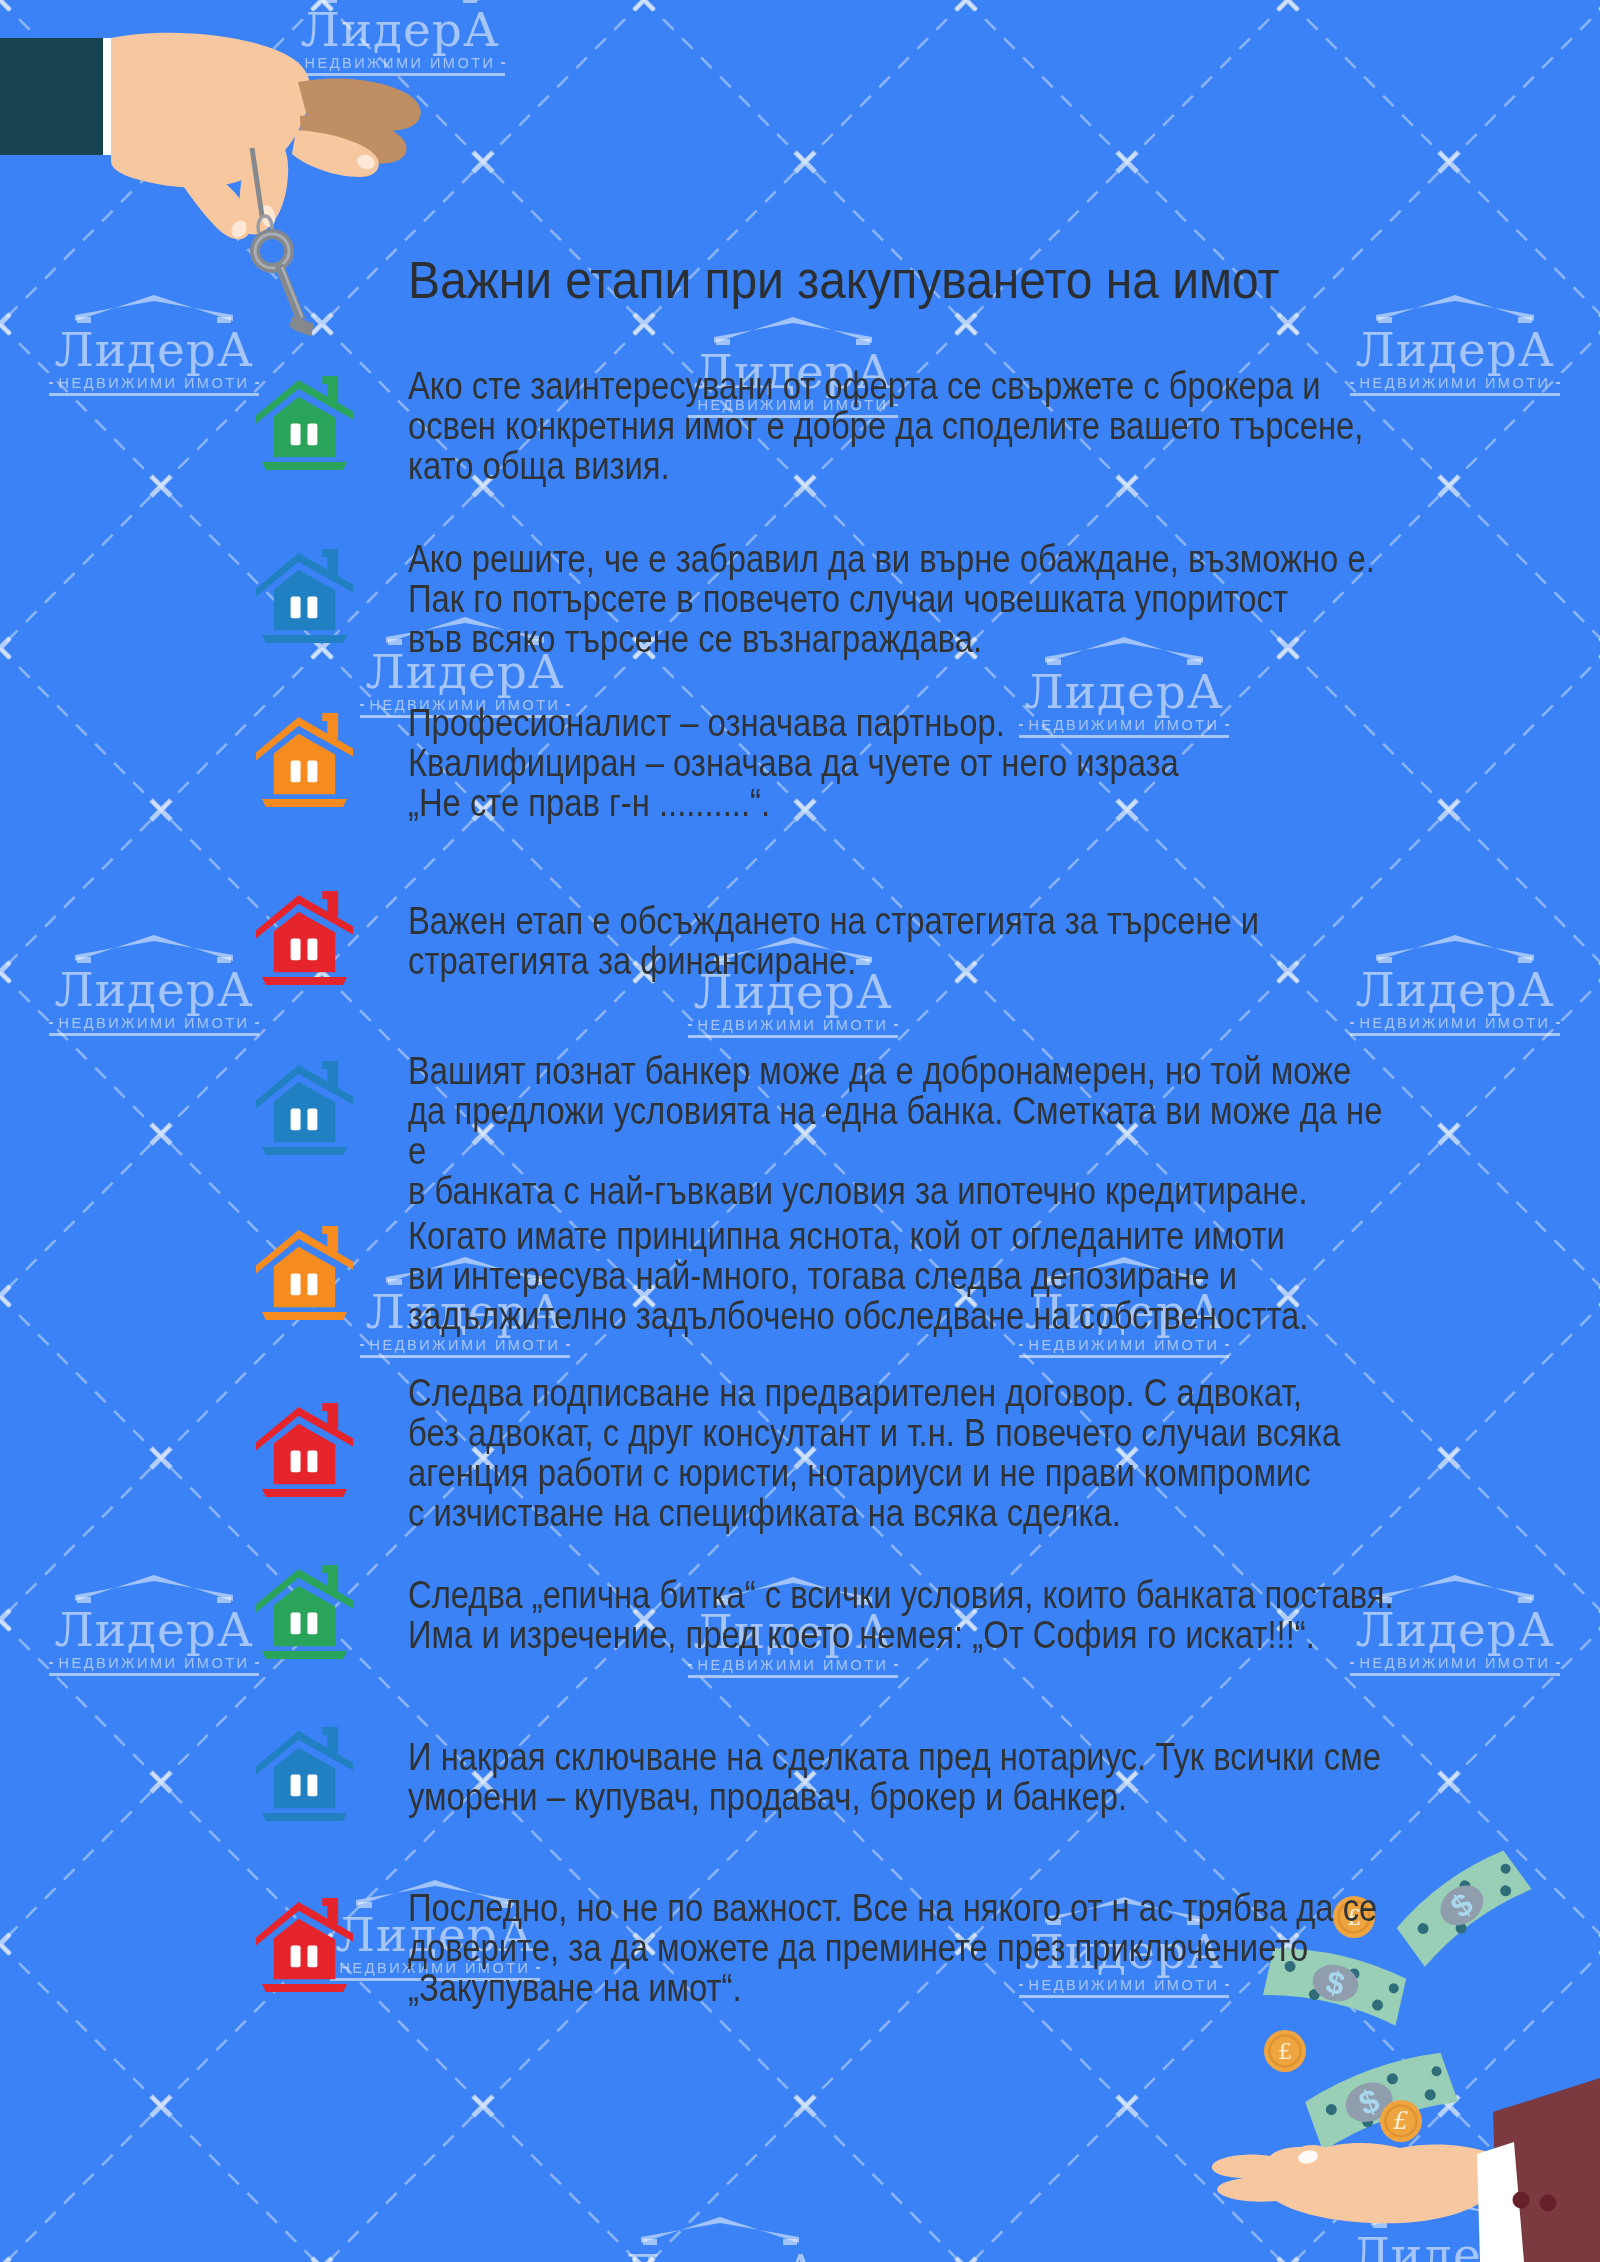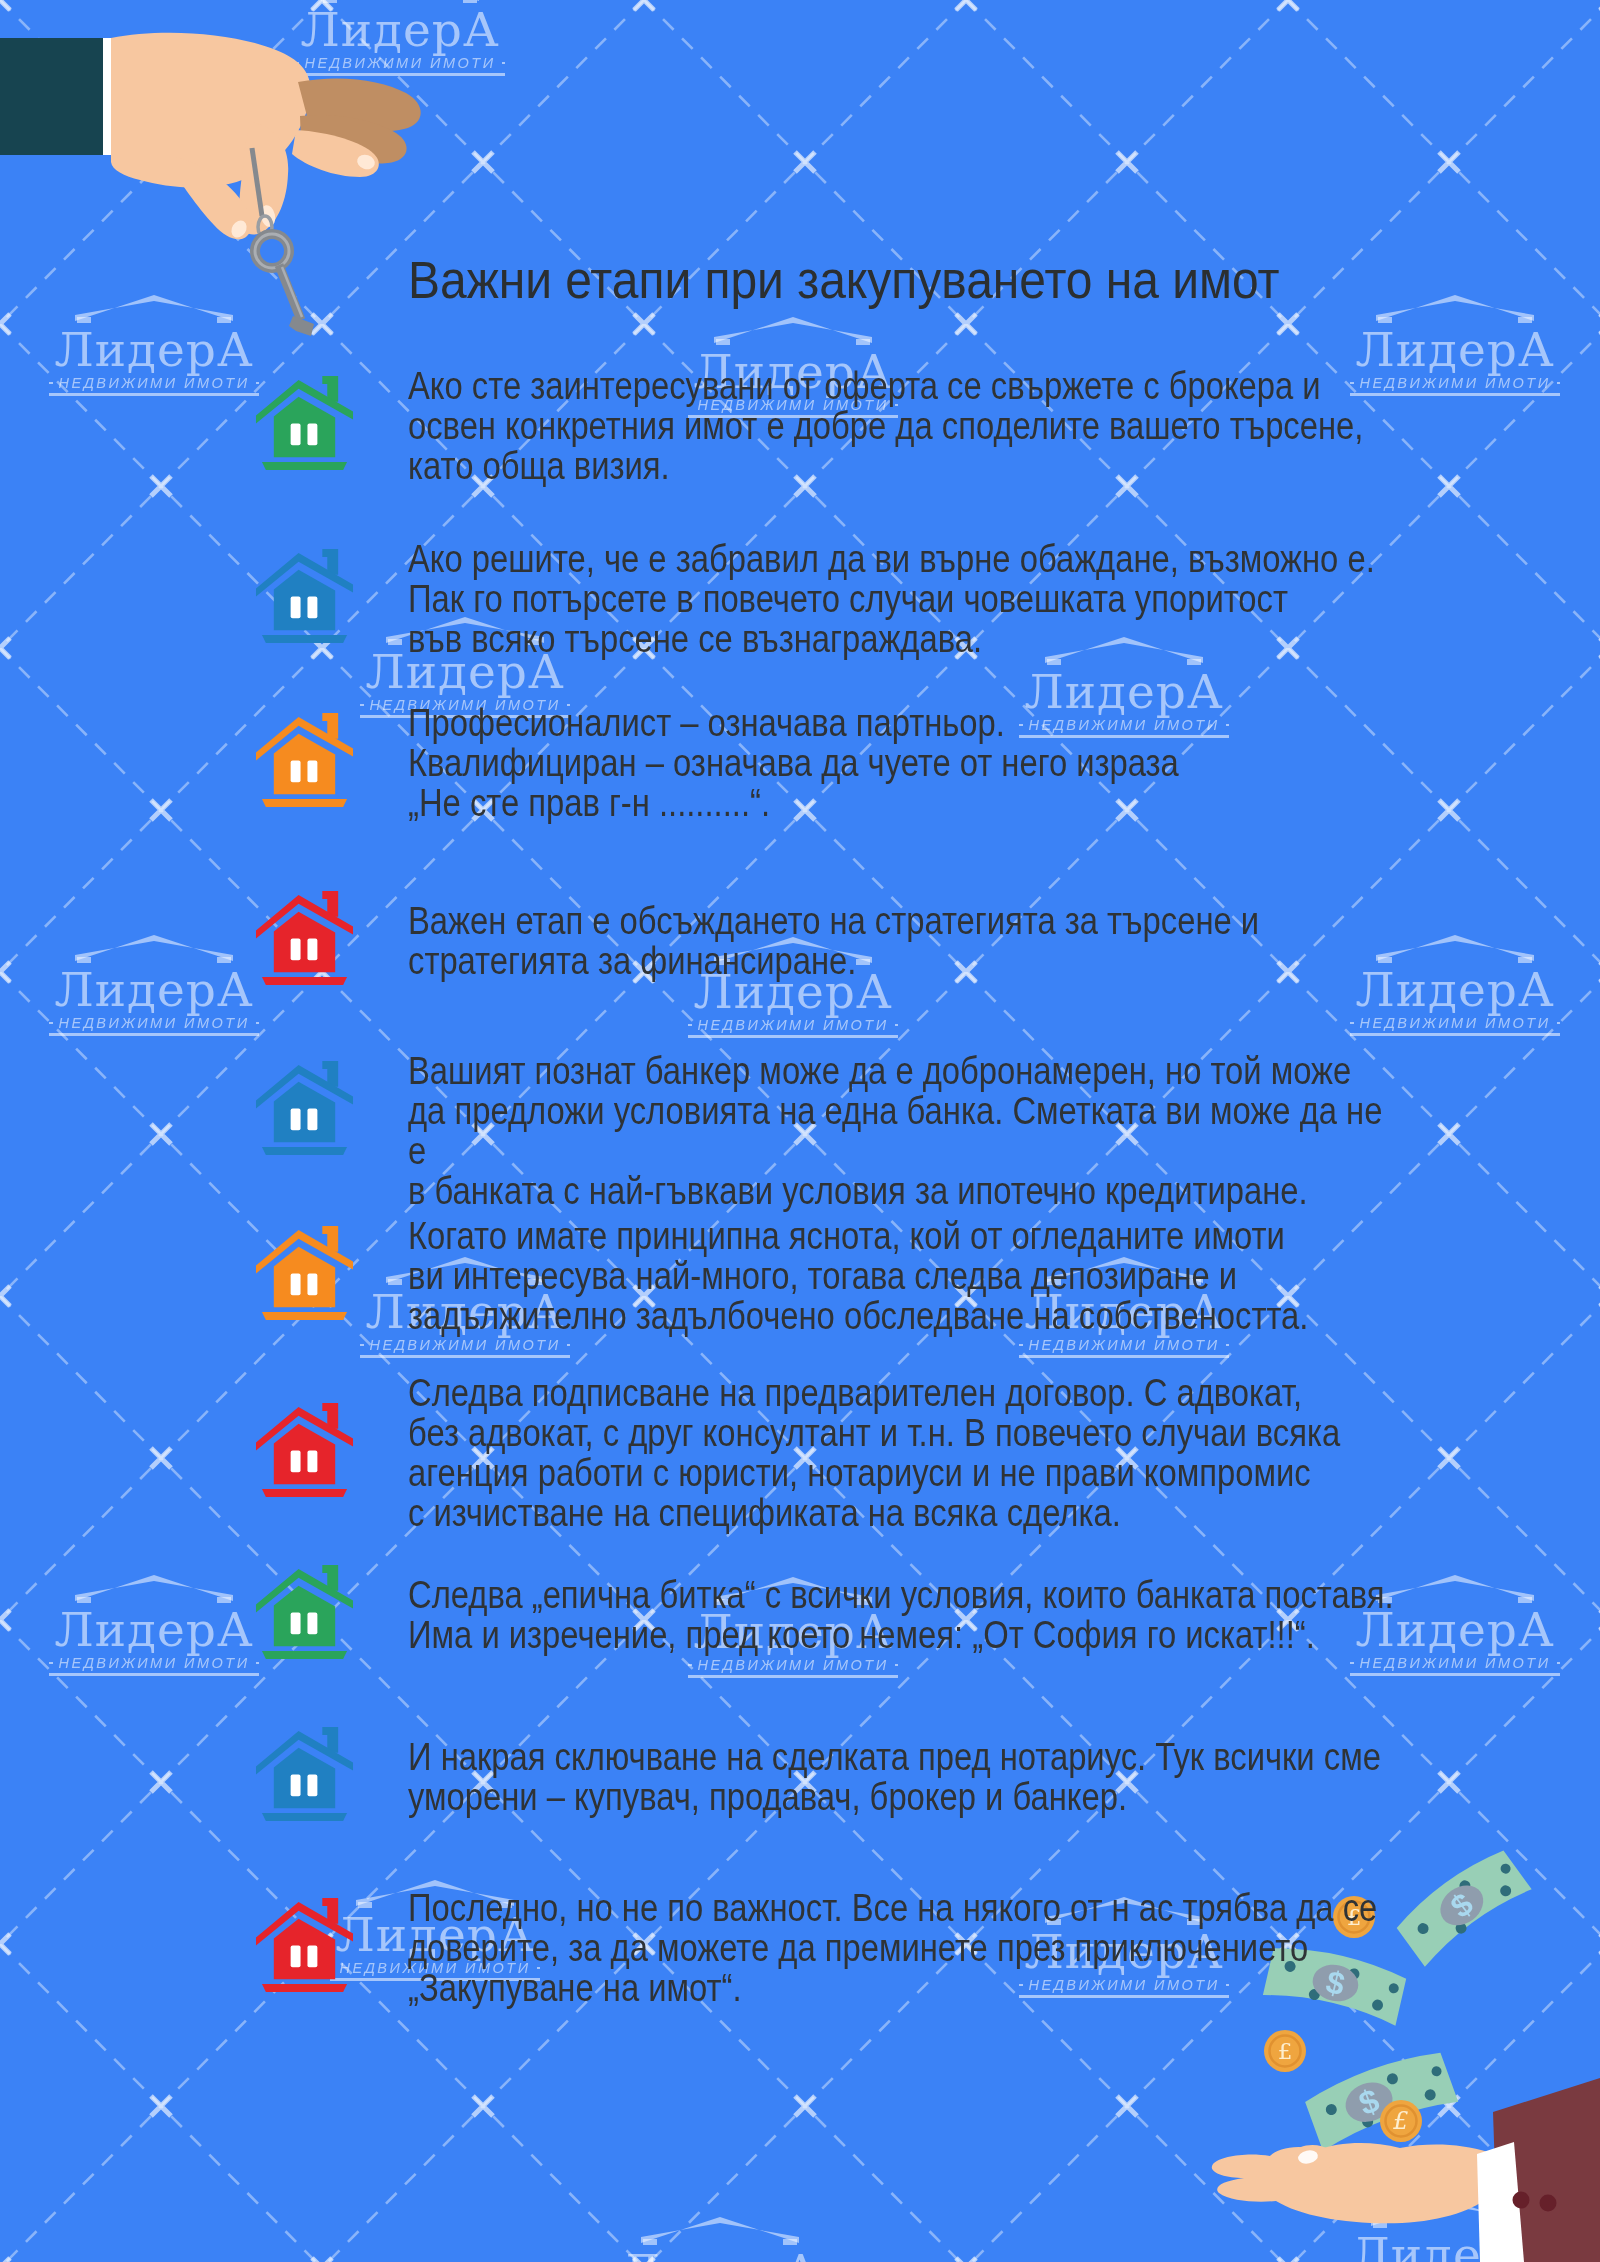--- a/index.html
+++ b/index.html
@@ -16,21 +16,21 @@
     color:rgba(255,255,255,0.55);user-select:none;
   }
   .wm-roof{display:block;margin-bottom:2px;opacity:.95;}
   .wm-brand{
     font-family:"DejaVu Serif","Liberation Serif",serif;
     font-size:47px;line-height:50px;letter-spacing:1px;white-space:nowrap;
   }
   .wm-tag{
     width:100%;display:flex;align-items:center;gap:6px;
     border-bottom:3px solid rgba(255,255,255,0.55);padding-bottom:2px;
-    font-size:14.5px;letter-spacing:2.5px;white-space:nowrap;justify-content:flex-start;font-style:italic;
+    font-size:14.5px;letter-spacing:2.5px;white-space:nowrap;justify-content:flex-start;
   }
   .wm-tag::before,.wm-tag::after{content:"";flex:1;height:2px;background:rgba(255,255,255,0.55);}
   
   .title{
     position:absolute;left:408px;top:250px;z-index:4;margin:0;
     font-size:51px;line-height:61px;font-weight:400;color:#2b2f31;
     white-space:nowrap;transform:scaleX(.94);transform-origin:0 0;letter-spacing:0;
   }
   .step-text{
     position:absolute;left:408px;z-index:4;margin:0;

